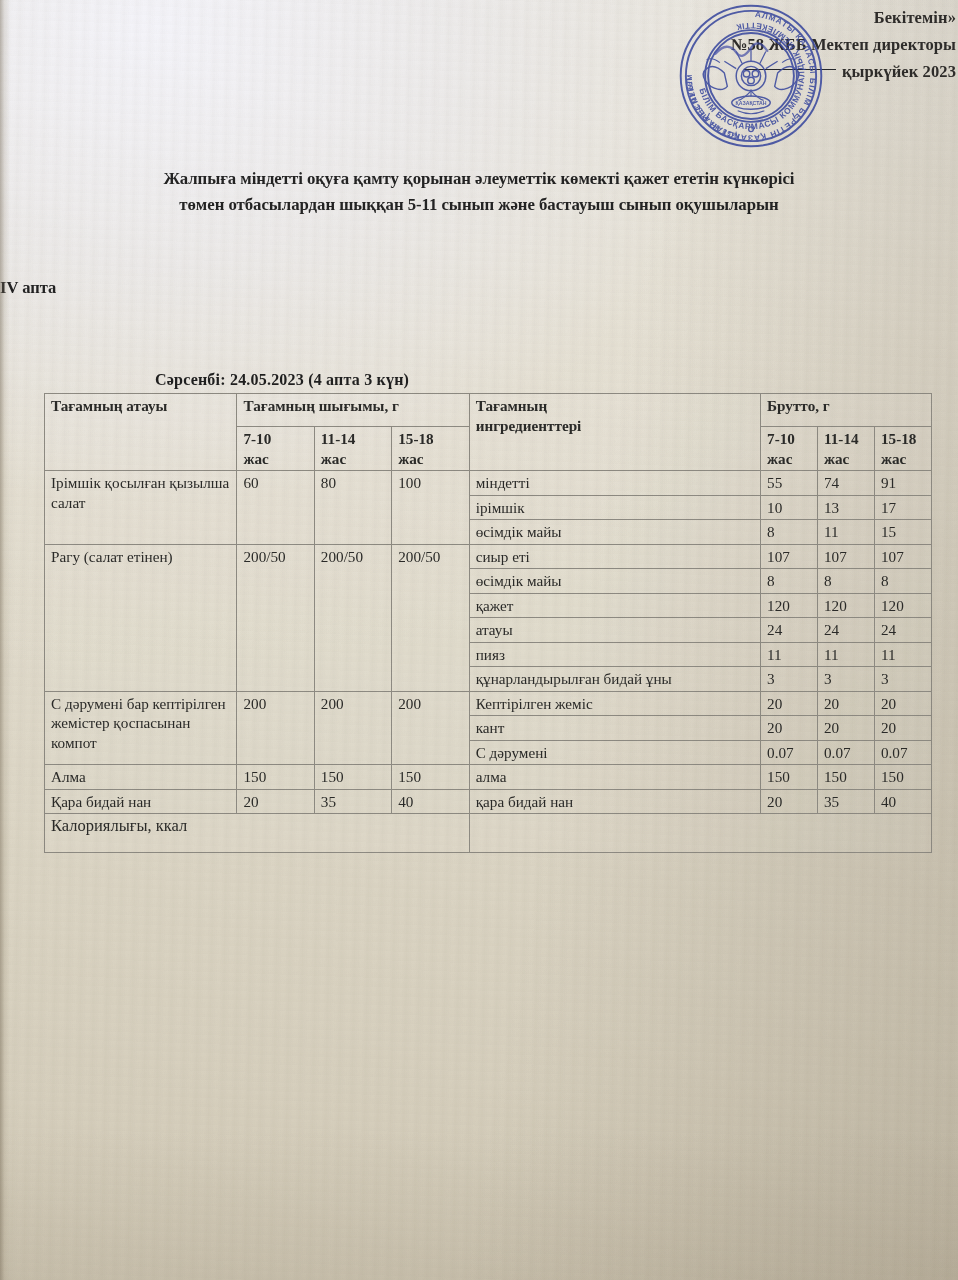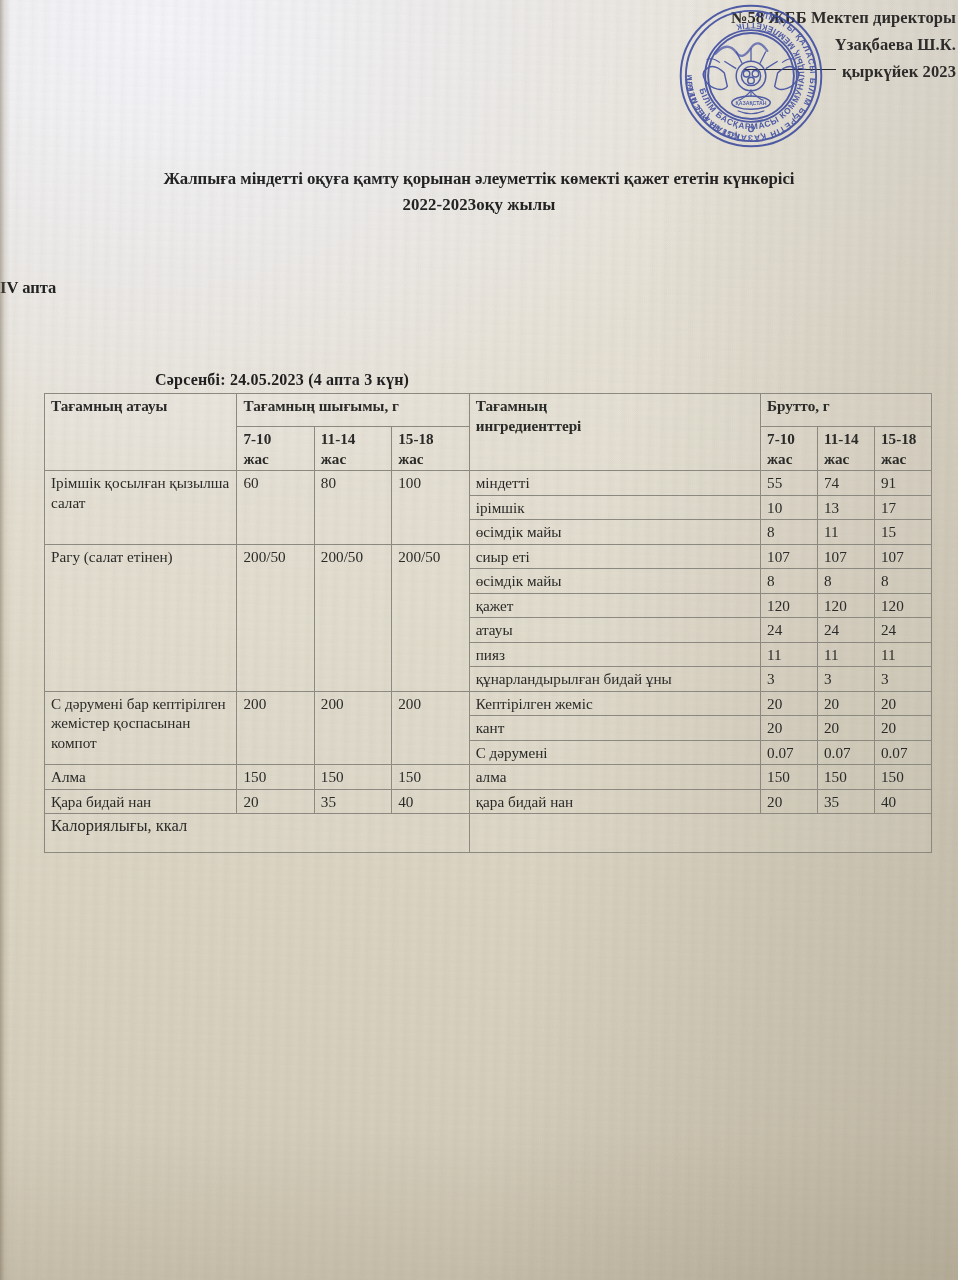--- a/index.html
+++ b/index.html
@@ -189,22 +189,22 @@
   col.c-out  { width: 72px;  }
   col.c-ing  { width: 271px; }
   col.c-gr   { width: 53px;  }
 </style>
 </head>
 <body>
 
 <div id="page">
 
   <div id="approval">
+    <span class="ln">Бекітемін»</span>
     <span class="ln">№58 ЖББ Мектеп директоры</span>
-    <span class="ln">Үзақбаева Ш.К.</span>
     <span class="ln"><span class="sig-rule"></span><span>қыркүйек 2023</span></span>
   </div>
 
   <svg id="stamp" viewBox="0 0 200 200">
     <g fill="none" stroke="#3b4aa0" stroke-width="2.6">
       <circle cx="100" cy="100" r="95"></circle>
       <circle cx="100" cy="100" r="88"></circle>
       <circle cx="100" cy="100" r="62"></circle>
       <circle cx="100" cy="100" r="58"></circle>
     </g>
@@ -243,21 +243,21 @@
       <circle cx="100" cy="172" r="3.2" stroke-width="1.8"></circle>
       <path d="M44 150 l-4 8 M156 150 l4 8" stroke-width="1.5"></path>
     </g>
     <text x="100" y="139" font-family="'Liberation Sans', sans-serif" font-size="7" fill="#3b4aa0" text-anchor="middle" font-weight="bold">ҚАЗАҚСТАН</text>
 
     <path d="M52 70 q16 -18 28 -2 q8 12 20 -6 q10 -14 22 4" stroke="#3a46a6" stroke-width="3.2" fill="none" opacity=".75" stroke-linecap="round"></path>
   </svg>
 
   <div id="title">
     <span class="t-line wide">Жалпыға міндетті оқуға қамту қорынан әлеуметтік көмекті қажет ететін күнкөрісі</span>
-    <span class="t-line">2022-2023оқу жылы</span>
+    <span class="t-line wide">төмен отбасылардан шыққан 5-11 сынып және бастауыш сынып оқушыларын</span>
   </div>
 
   <div id="week">IV апта</div>
   <div id="dayline">Сәрсенбі: 24.05.2023 (4 апта 3 күн)</div>
 
   <div id="tbl-wrap">
     <table class="menu">
       <colgroup>
         <col class="c-name">
           <col class="c-out">

